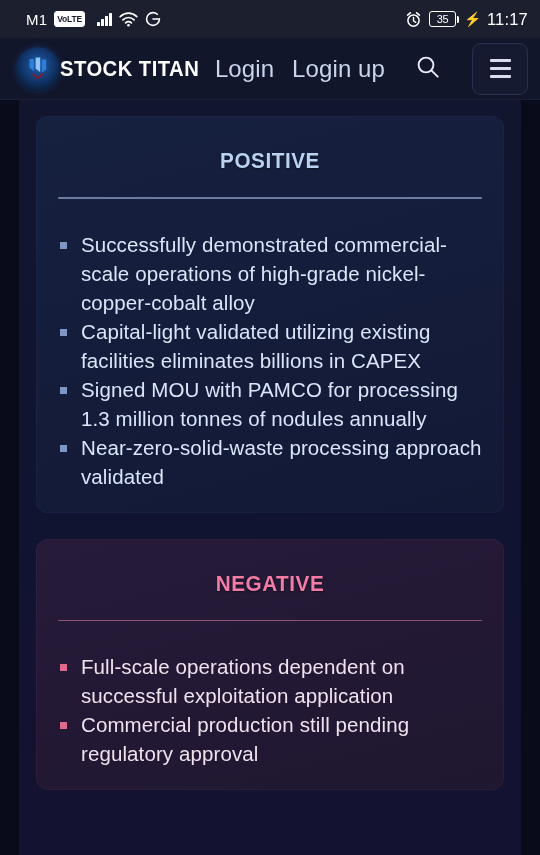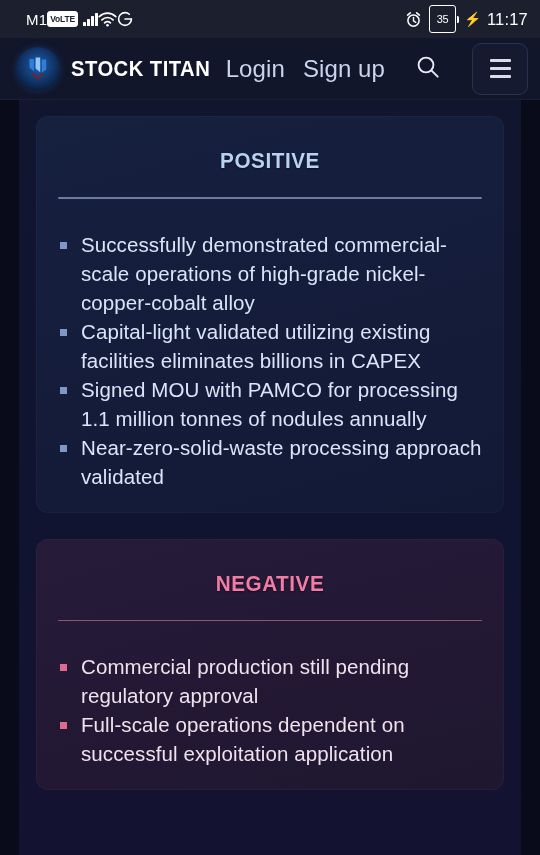--- a/index.html
+++ b/index.html
@@ -27,21 +27,21 @@
     padding: 0 12px 0 26px;
     font-size: 14.5px;
     color: #ffffff;
     position: relative;
     z-index: 30;
   }
   .status-left, .status-right {
     display: flex;
     align-items: center;
   }
-  .status-left { }
+  .status-left { gap: 7px; }
   .status-right { gap: 6px; }
 
   .carrier {
     font-size: 15px;
     letter-spacing: .2px;
     font-family: "Liberation Sans", sans-serif;
   }
   .volte-badge {
     border: 1.6px solid #ffffff;
     border-radius: 3px;
@@ -71,21 +71,21 @@
 
   .alarm-icon { margin-right: 1px; }
 
   .battery {
     display: flex;
     align-items: center;
   }
   .battery-body {
     border: 1.6px solid #ffffff;
     border-radius: 3px;
-    height: 28px;
+    height: 16px;
     min-width: 27px;
     display: flex;
     align-items: center;
     justify-content: center;
     font-size: 11px;
     font-weight: 500;
     letter-spacing: -.3px;
     padding: 0 2px;
   }
   .battery-cap {
@@ -107,21 +107,20 @@
     padding: 0 12px 0 16px;
     gap: 0;
     position: relative;
     z-index: 20;
     border-bottom: 1px solid #1a1f38;
   }
 
   .brand {
     display: flex;
     align-items: center;
-    gap: 11px;
     flex: 1;
     min-width: 0;
   }
 
   .logo-badge {
     width: 44px;
     height: 44px;
     border-radius: 50%;
     background: radial-gradient(circle at 50% 42%, #1f5fb8 0%, #12386e 45%, #0a1a38 78%, #050b1c 100%);
     display: flex;
@@ -332,21 +331,21 @@
         <path d="M18.9 5.6h4.3v11.3l-4.3 3.6z" fill="#2f7fd6"></path>
         <path d="M6.5 15.2l8.4 7 8.4-7v3.6l-8.4 7-8.4-7z" fill="#14467f"></path>
         <path d="M9.6 18.6l5.3 4.4 5.3-4.4v2.6l-5.3 4.4-5.3-4.4z" fill="#7a1f2e"></path>
       </svg>
     </span>
     <span class="brand-name">STOCK TITAN</span>
   </div>
 
   <div class="nav-links">
     <a class="nav-link" href="#">Login</a>
-    <a class="nav-link" href="#">Sign up</a>
+    <a class="nav-link" href="#">Login up</a>
     <button class="search-btn">
       <span>
         <svg width="26" height="26" viewBox="0 0 26 26">
           <circle cx="11" cy="11" r="7.4" fill="none" stroke="#e7ecf8" stroke-width="1.9"></circle>
           <path d="M16.6 16.6l6.1 6.1" stroke="#e7ecf8" stroke-width="1.9" stroke-linecap="round"></path>
         </svg>
       </span>
     </button>
     <button class="menu-btn">
       <i></i>
@@ -358,28 +357,28 @@
 
 <div class="page">
   <div class="content">
 
     <section class="card positive">
       <h2 class="card-title">Positive</h2>
       <div class="divider"></div>
       <ul class="bullets">
         <li>Successfully demonstrated commercial-scale operations of high-grade nickel-copper-cobalt alloy</li>
         <li>Capital-light validated utilizing existing facilities eliminates billions in CAPEX</li>
-        <li>Signed MOU with PAMCO for processing 1.1 million tonnes of nodules annually</li>
+        <li>Signed MOU with PAMCO for processing 1.3 million tonnes of nodules annually</li>
         <li>Near-zero-solid-waste processing approach validated</li>
       </ul>
     </section>
 
     <section class="card negative">
       <h2 class="card-title">Negative</h2>
       <div class="divider"></div>
       <ul class="bullets">
+        <li>Full-scale operations dependent on successful exploitation application</li>
         <li>Commercial production still pending regulatory approval</li>
-        <li>Full-scale operations dependent on successful exploitation application</li>
       </ul>
     </section>
 
   </div>
 </div>
 
 </body></html>

